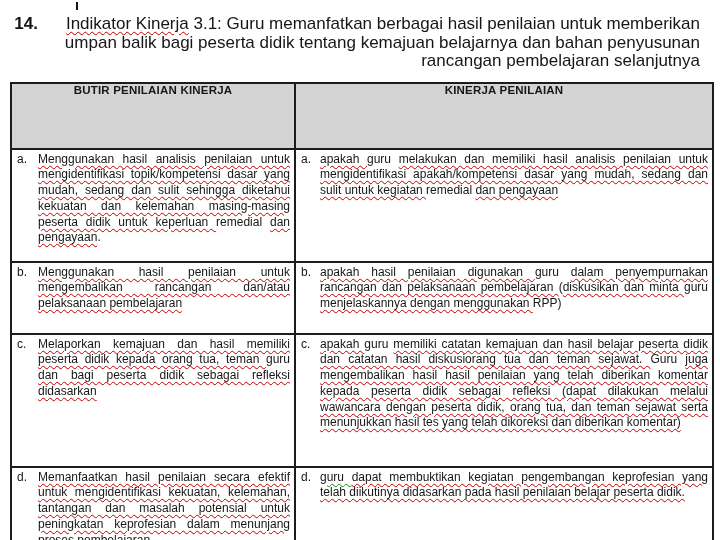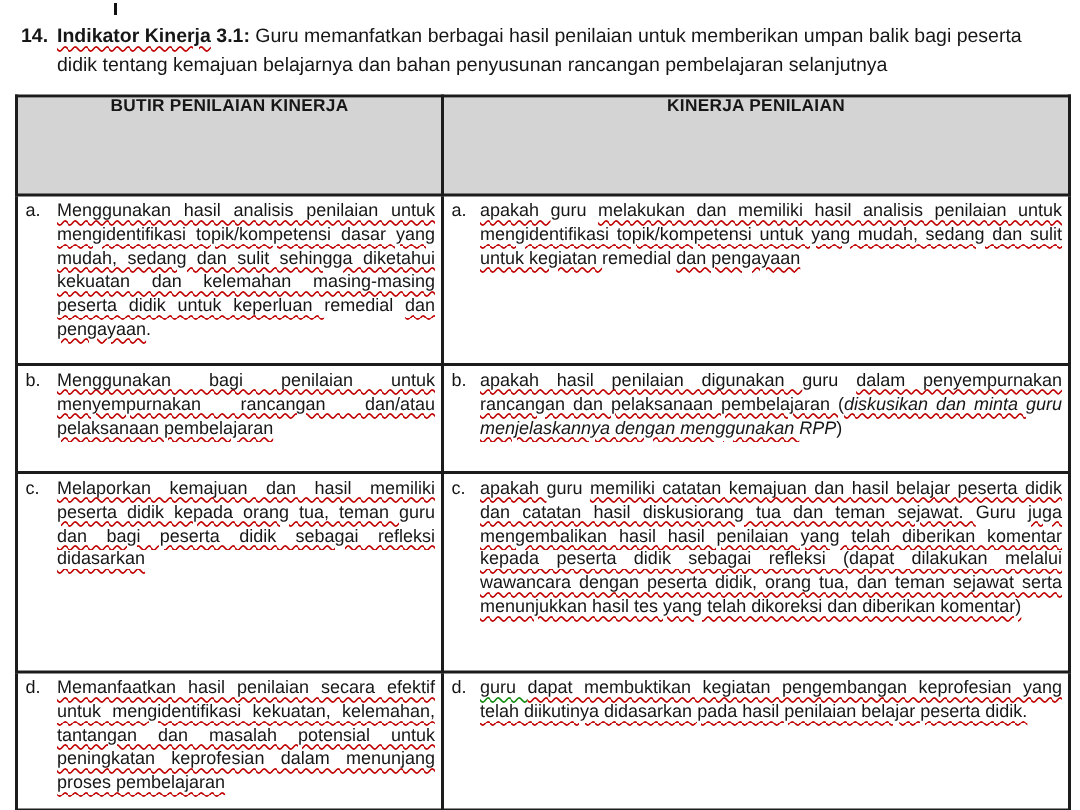--- a/index.html
+++ b/index.html
@@ -16,22 +16,23 @@
     font-family:"Liberation Sans", sans-serif;
     color:var(--text);
     position:relative;
   }
   .cursor-mark{
     position:absolute;left:76px;top:2px;width:2px;height:8px;background:#111;
   }
   .heading{
     display:flex;
     padding:15px 8px 0 14px;
-    font-size:13px;
+    font-size:17px;
     line-height:18.5px;
+    text-align:right;
   }
   .heading-num{
     font-weight:700;
     width:24px;
     flex:0 0 24px;
   }
   .heading-text{
     width:662px;
   }
   table.rubric{
@@ -69,22 +70,22 @@
   }
   .letter{
     flex:0 0 21px;
     width:21px;
   }
   td.rubrik-cell .letter{flex:0 0 19px;width:19px;}
   .txt{
     flex:1;
     text-align:justify;
   }
-  .bold{font-weight:700;}
-  .italic{font-style:italic;}
+  .bold{font-weight:400;}
+  .italic{}
   .sq{
     text-decoration-line:underline;
     text-decoration-style:wavy;
     text-decoration-color:var(--sq-red);
     text-decoration-thickness:1px;
     text-underline-offset:2px;
   }
   .sqg{
     text-decoration-line:underline;
     text-decoration-style:wavy;
@@ -118,29 +119,29 @@
     <tr class="row-a">
       <td class="butir-cell">
         <div class="cell">
           <span class="letter">a.</span>
           <div class="txt"><span class="sq">Menggunakan hasil analisis penilaian untuk mengidentifikasi topik/kompetensi dasar yang mudah, sedang dan sulit sehingga diketahui kekuatan dan kelemahan masing-masing peserta didik untuk keperluan </span><span>remedial </span><span class="sq">dan pengayaan</span><span>.</span></div>
         </div>
       </td>
       <td class="rubrik-cell">
         <div class="cell">
           <span class="letter">a.</span>
-          <div class="txt"><span class="sq">apakah </span><span>guru </span><span class="sq">melakukan dan memiliki hasil analisis penilaian untuk mengidentifikasi topik/kompetensi untuk yang mudah, sedang dan sulit untuk kegiatan </span><span>remedial </span><span class="sq">dan pengayaan</span></div>
+          <div class="txt"><span class="sq">apakah </span><span>guru </span><span class="sq">melakukan dan memiliki hasil analisis penilaian untuk mengidentifikasi apakah/kompetensi dasar yang mudah, sedang dan sulit untuk kegiatan </span><span>remedial </span><span class="sq">dan pengayaan</span></div>
         </div>
       </td>
     </tr>
     <tr class="row-b">
       <td class="butir-cell">
         <div class="cell">
           <span class="letter">b.</span>
-          <div class="txt"><span class="sq">Menggunakan bagi penilaian untuk menyempurnakan rancangan dan/atau pelaksanaan pembelajaran</span></div>
+          <div class="txt"><span class="sq">Menggunakan hasil penilaian untuk mengembalikan rancangan dan/atau pelaksanaan pembelajaran</span></div>
         </div>
       </td>
       <td class="rubrik-cell">
         <div class="cell">
           <span class="letter">b.</span>
           <div class="txt"><span class="sq">apakah hasil penilaian digunakan </span><span>guru </span><span class="sq">dalam penyempurnakan rancangan dan pelaksanaan pembelajaran </span><span>(</span><span class="italic sq">diskusikan dan minta </span><span class="italic">guru </span><span class="italic sq">menjelaskannya dengan menggunakan </span><span class="italic">RPP</span><span>)</span></div>
         </div>
       </td>
     </tr>
     <tr class="row-c">

